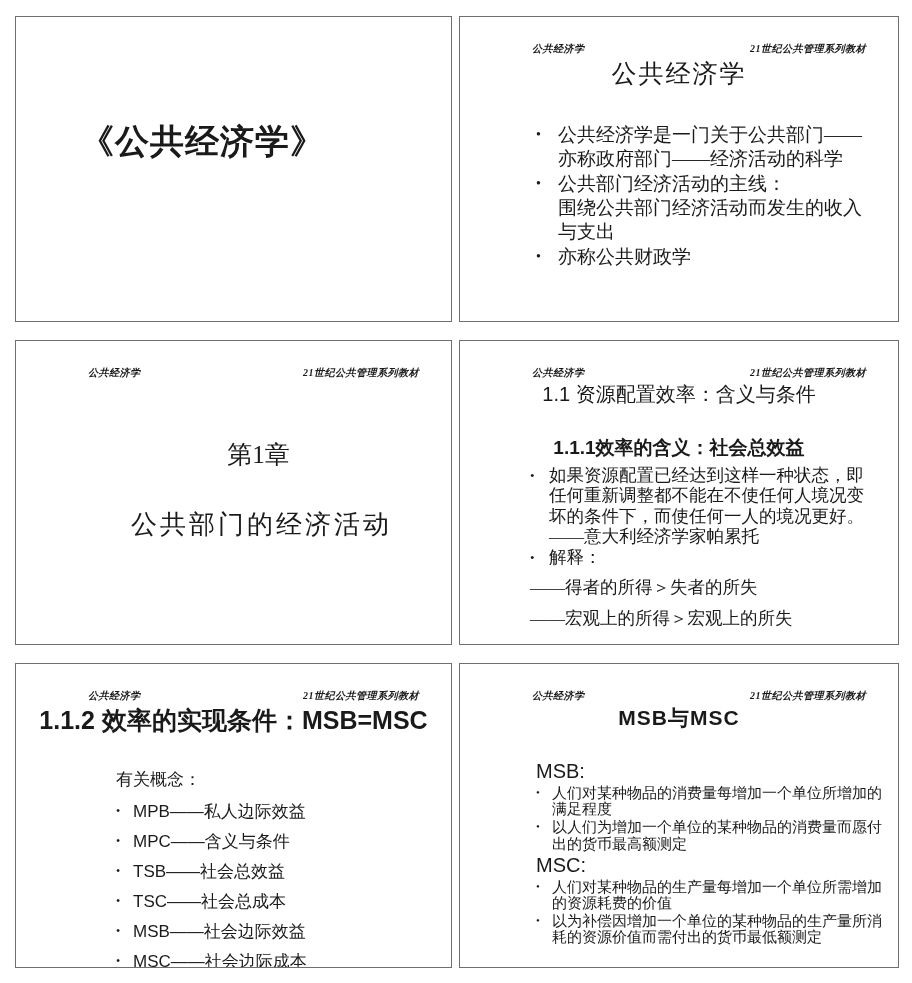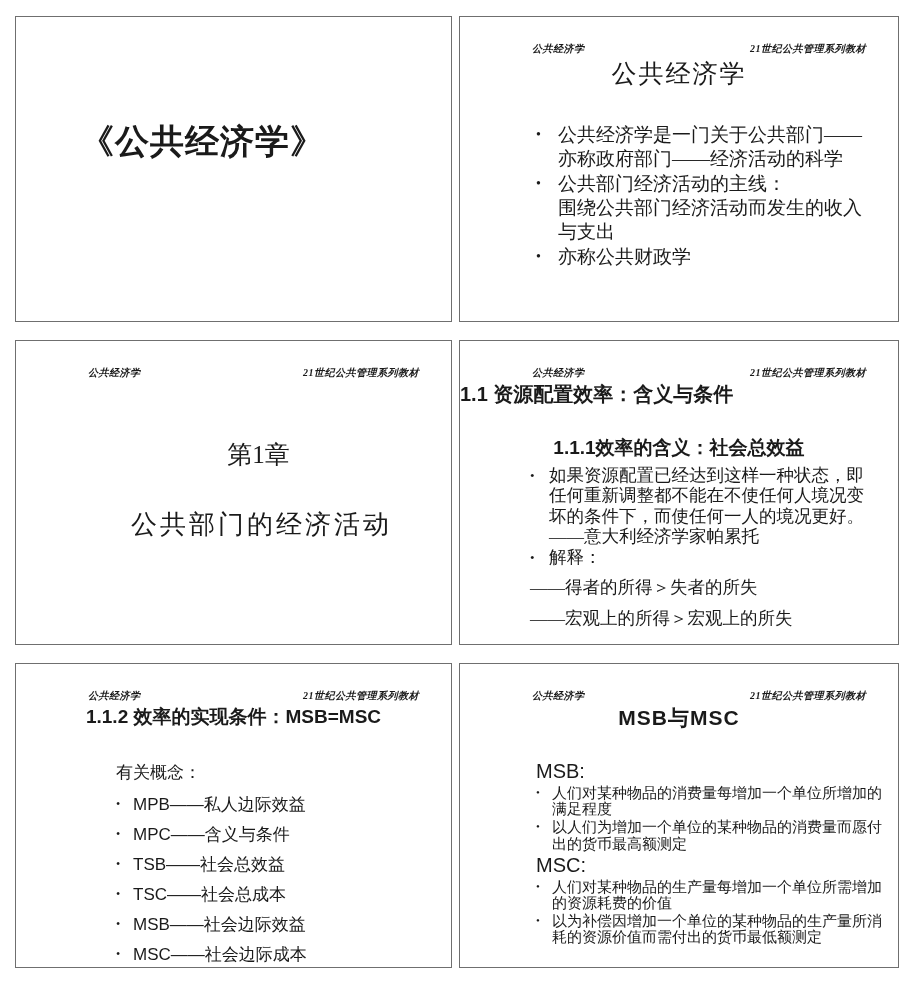--- a/index.html
+++ b/index.html
@@ -73,23 +73,23 @@
   .s3-title {
     margin-top: 36px;
     padding-left: 56px;
     text-align: center;
     font-size: 26px;
     letter-spacing: 3px;
   }
   
   .s4-title {
     margin-top: 1px;
-    text-align: left;
-    font-family: "Liberation Sans", sans-serif;
-    font-weight: bold;
+    text-align: center;
+    font-family: "Liberation Sans", sans-serif;
+    font-weight: normal;
     font-size: 20px;
   }
   .s4-subtitle {
     margin-top: 27px;
     text-align: center;
     font-family: "Liberation Sans", sans-serif;
     font-weight: bold;
     font-size: 19px;
   }
   .s4-body {
@@ -98,21 +98,21 @@
     line-height: 1.17;
   }
   .s4-body .dot { width: 19px; font-size: 13px; }
   .s4-dash { margin-top: 10px; }
   
   .s5-title {
     margin-top: 1px;
     text-align: center;
     font-family: "Liberation Sans", sans-serif;
     font-weight: bold;
-    font-size: 19px;
+    font-size: 25px;
   }
   .s5-body { margin: 31px 20px 0 100px; font-size: 17px; }
   .s5-intro { }
   .s5-list { margin-top: 9px; }
   .s5-list .brow { margin-bottom: 7px; }
   .s5-list .dot { width: 17px; font-size: 12px; padding-top: 4px; }
   .latin { font-family: "Liberation Sans", sans-serif; }
   
   .s6-title {
     margin-top: 1px;

